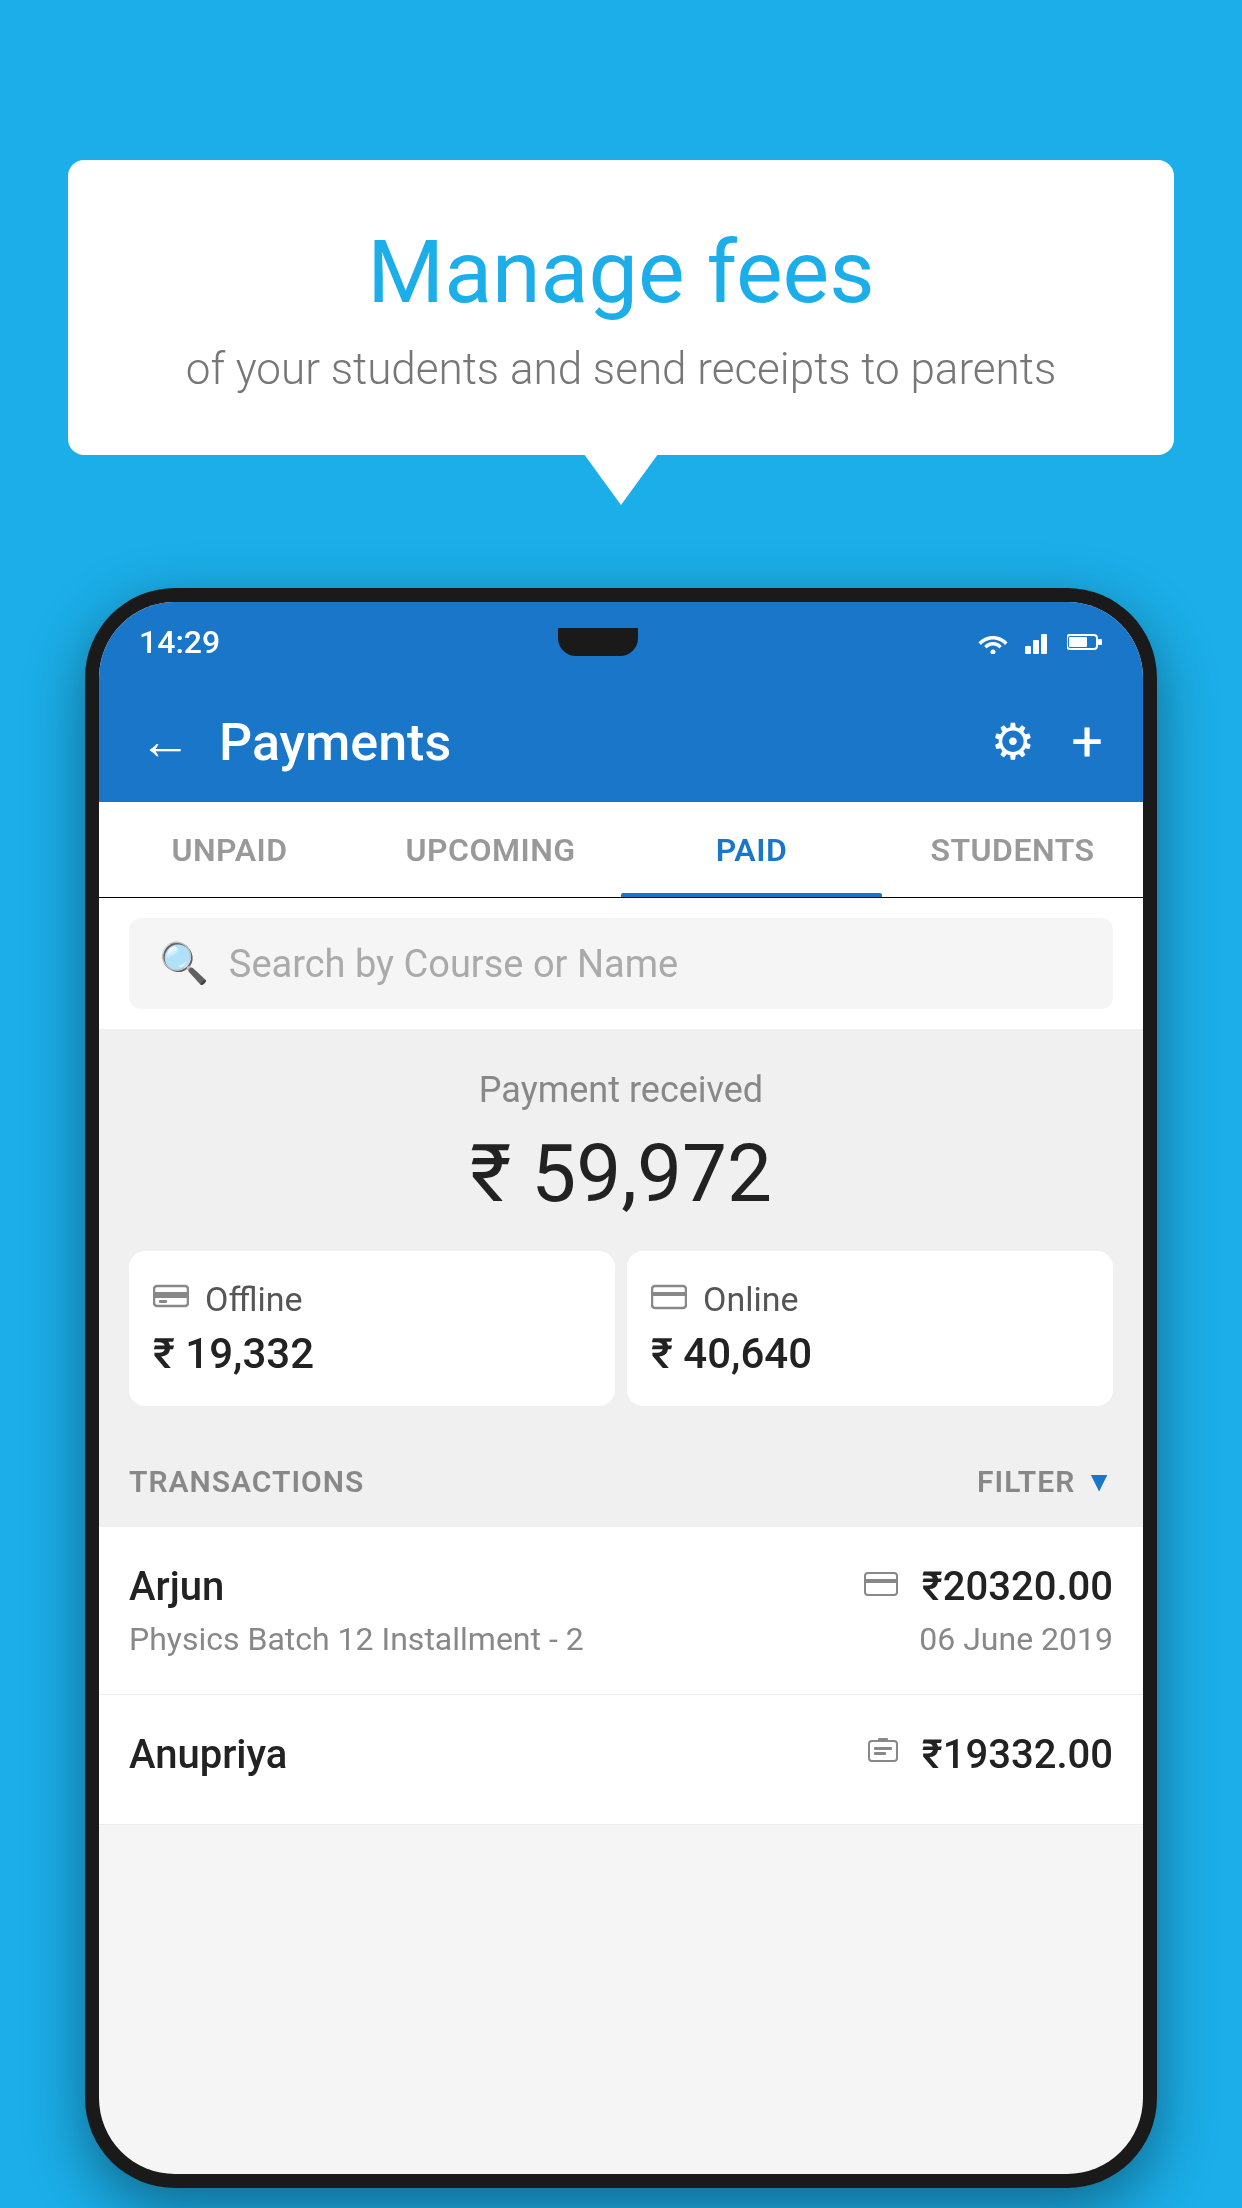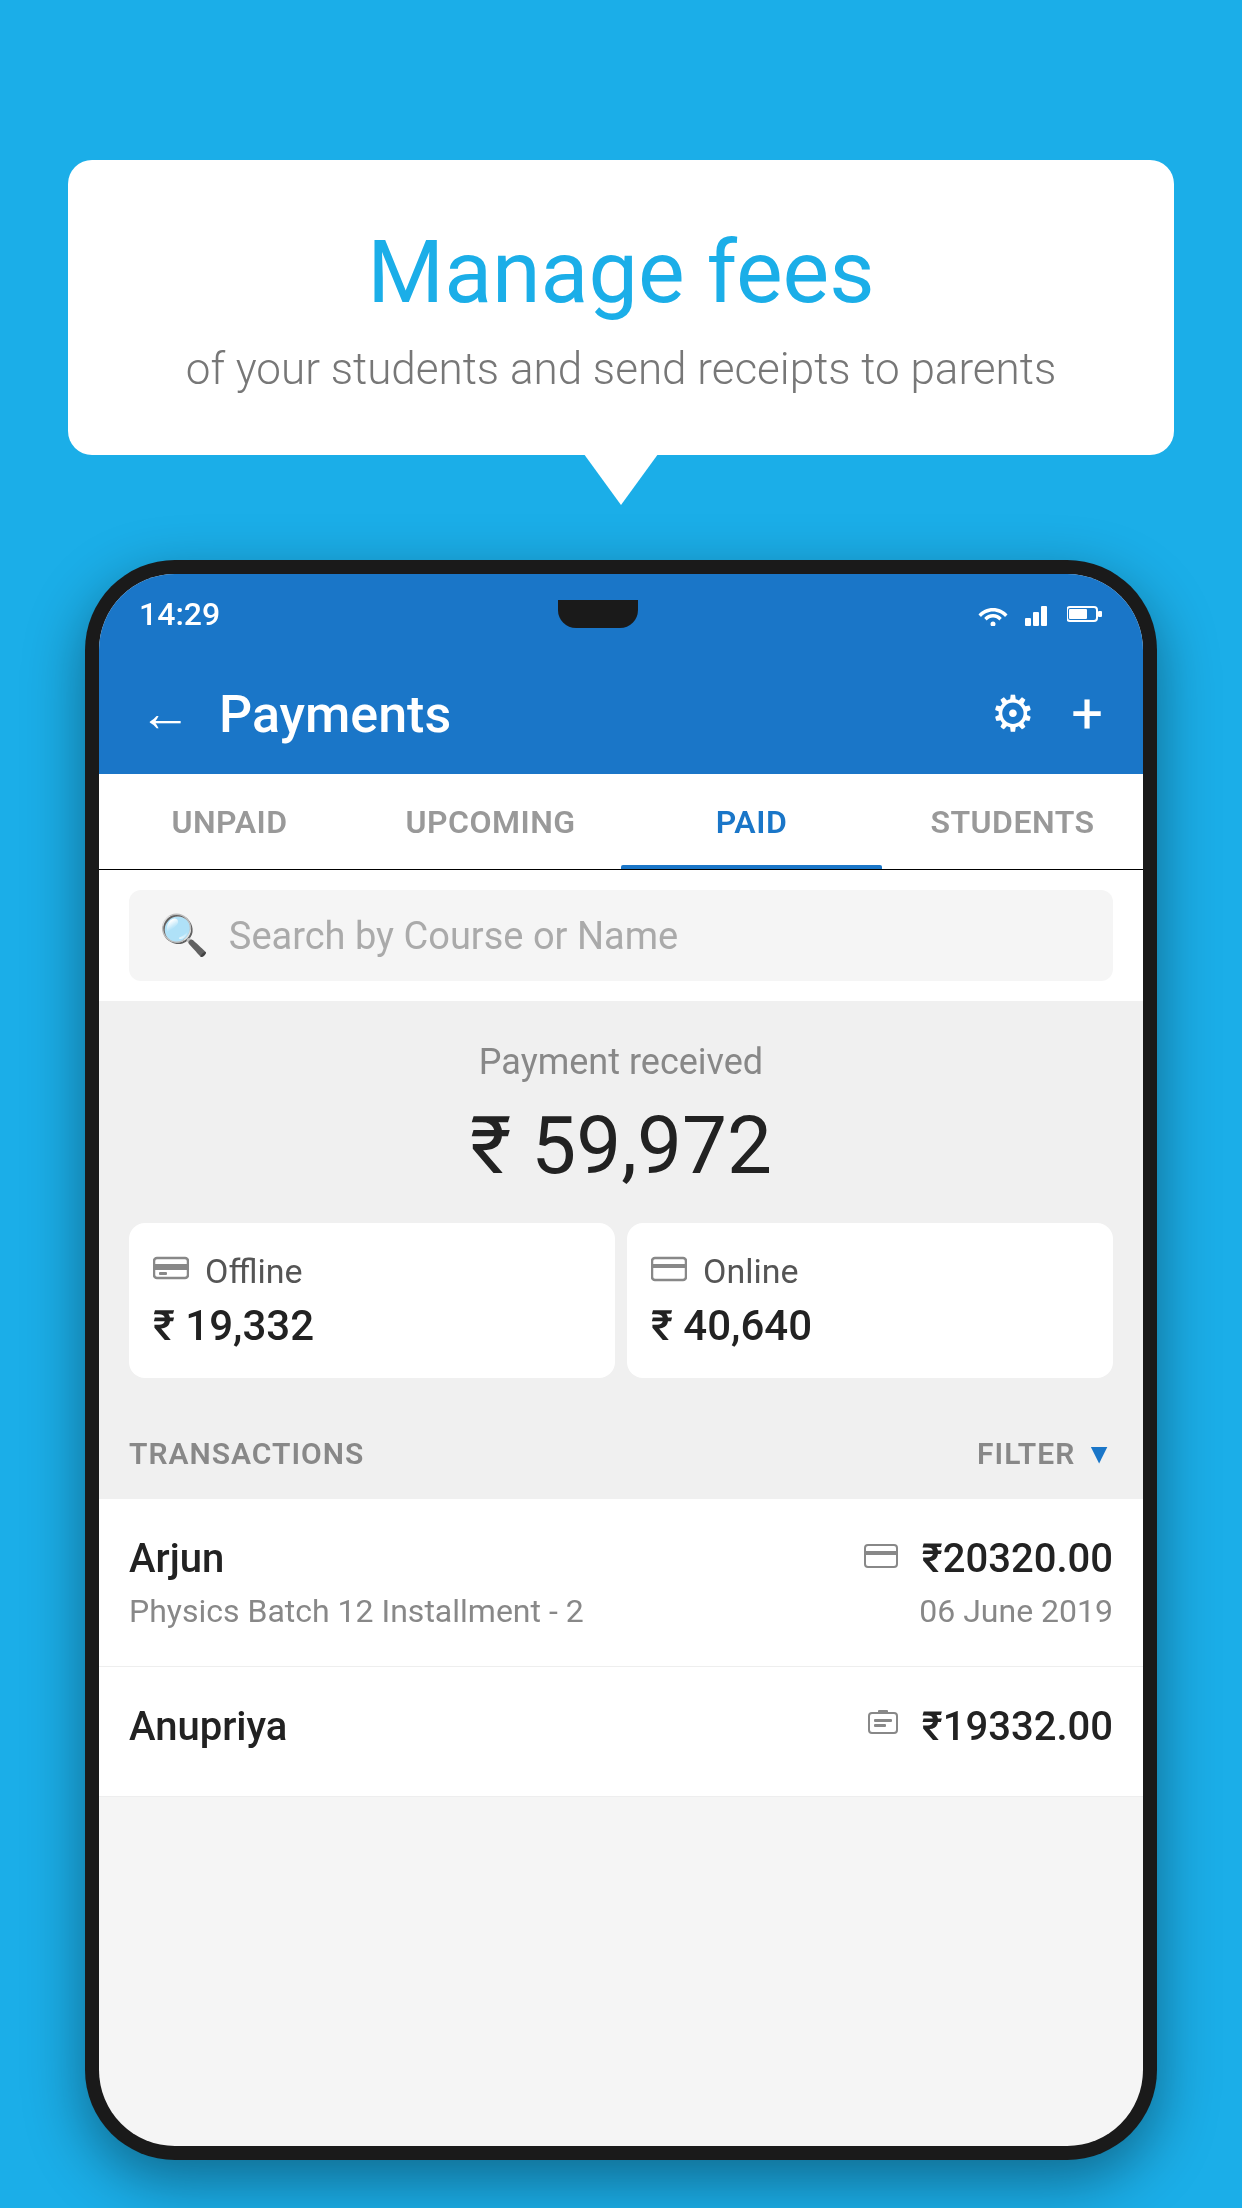--- a/index.html
+++ b/index.html
@@ -16,21 +16,21 @@
     
     .speech-bubble-container {
       position: absolute;
       top: 160px;
       left: 68px;
       right: 68px;
     }
 
     .speech-bubble {
       background: white;
-      border-radius: 24px;
+      border-radius: 16px;
       padding: 60px 80px;
       text-align: center;
       position: relative;
     }
 
     .speech-bubble::after {
       content: '';
       position: absolute;
       bottom: -50px;
       left: 50%;
@@ -51,21 +51,21 @@
 
     .bubble-subtitle {
       font-size: 44px;
       color: #777;
       font-weight: 300;
     }
 
     
     .phone-container {
       position: absolute;
-      top: 560px;
+      top: 588px;
       left: 85px;
       right: 85px;
       height: 1600px;
     }
 
     .phone-frame {
       width: 100%;
       height: 100%;
       background: #1a1a1a;
       border-radius: 90px;

